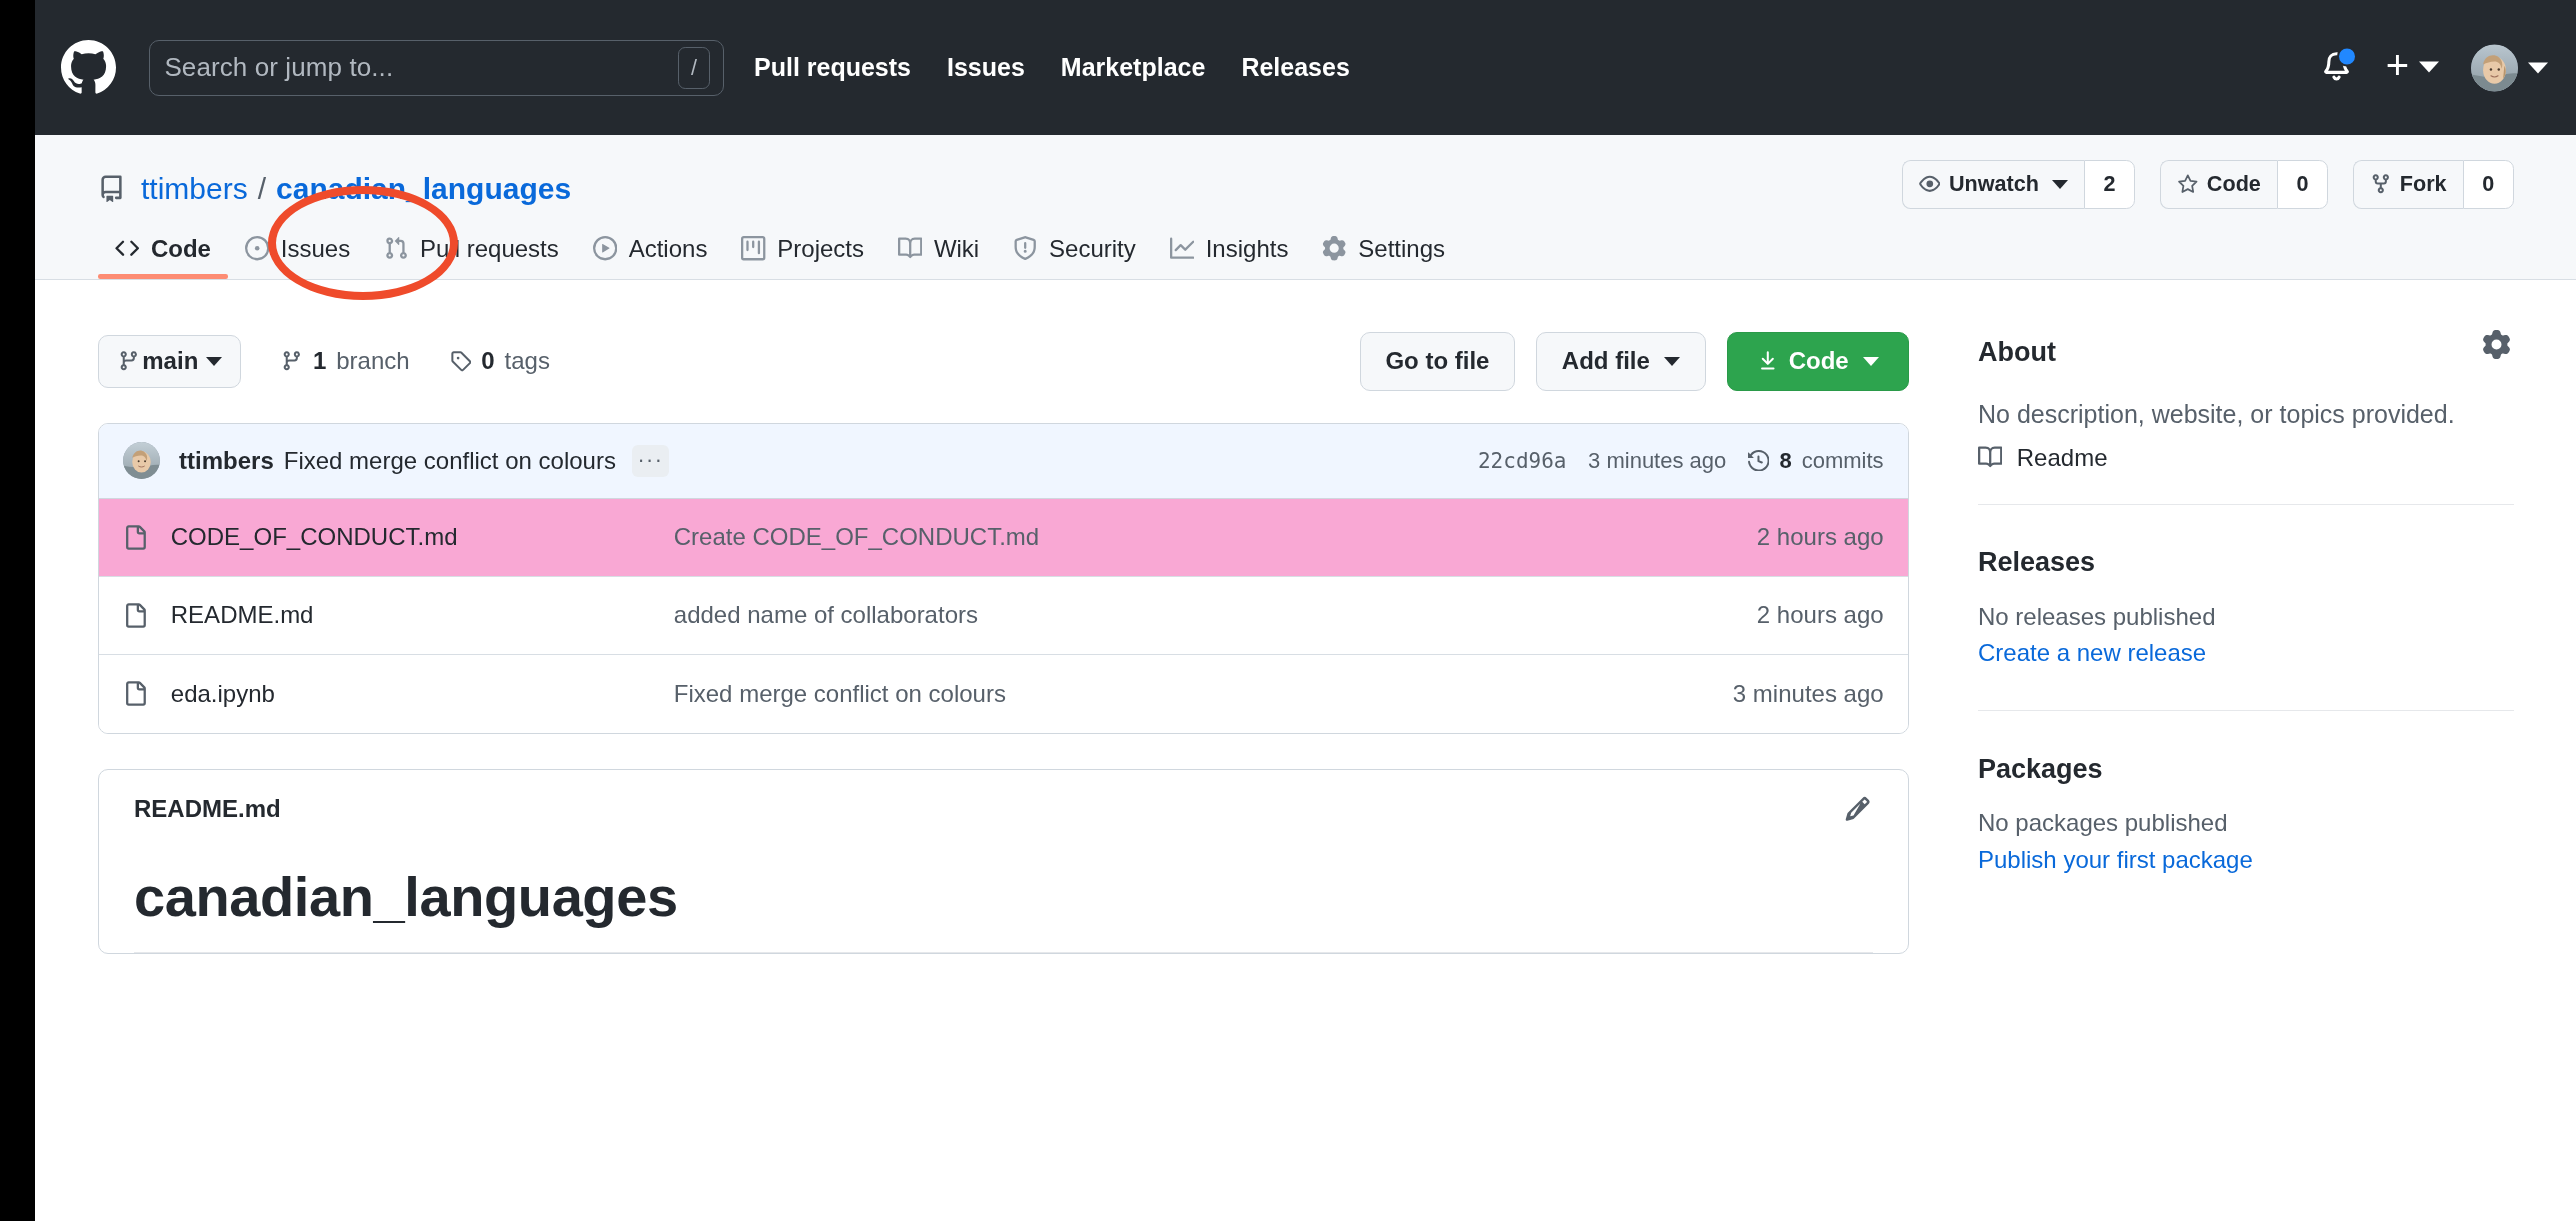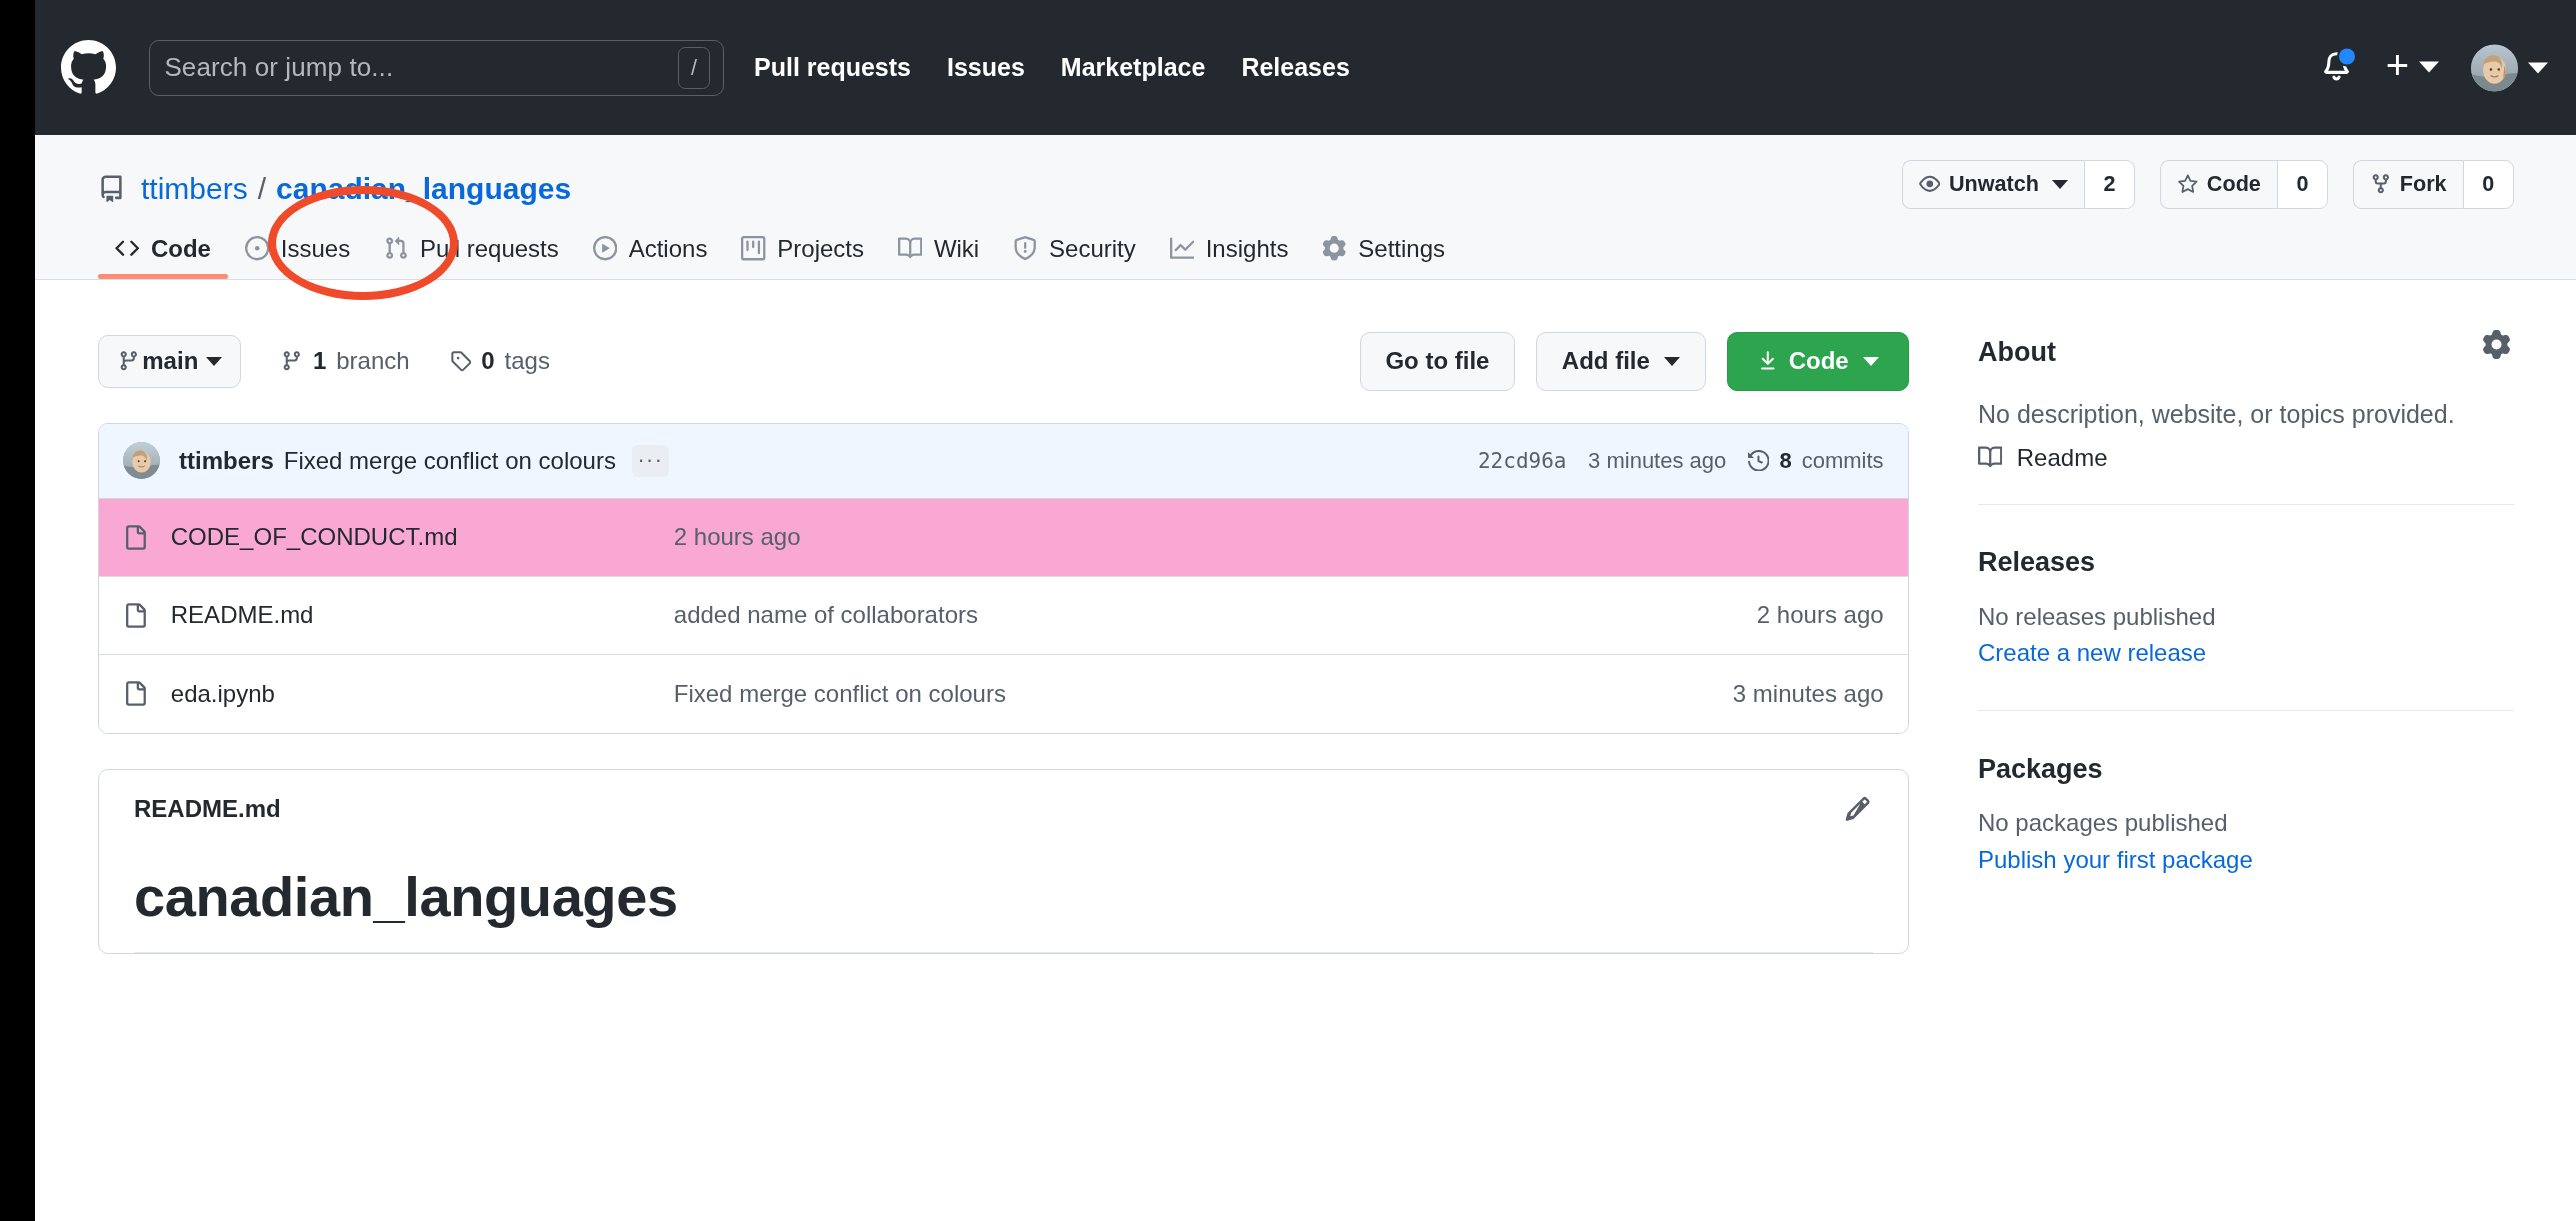--- a/index.html
+++ b/index.html
@@ -529,20 +529,21 @@
           </div>
         </div>
 
         <div class="file-row alt">
           <span class="file-icon">
             <svg width="24.4" height="29" viewBox="0 0 16 16" fill="#57606a">
                 <path d="M2 1.75C2 .784 2.784 0 3.75 0h6.586c.464 0 .909.184 1.237.513l2.914 2.914c.329.328.513.773.513 1.237v9.586A1.75 1.75 0 0 1 13.25 16h-9.5A1.75 1.75 0 0 1 2 14.25Zm1.75-.25a.25.25 0 0 0-.25.25v12.5c0 .138.112.25.25.25h9.5a.25.25 0 0 0 .25-.25V6h-2.75A1.75 1.75 0 0 1 9 4.25V1.5Zm6.75.062V4.25c0 .138.112.25.25.25h2.688l-.011-.013-2.914-2.914-.013-.011Z"></path>
               </svg>
           </span>
           <span class="file-name">CODE_OF_CONDUCT.md</span>
+          <span class="file-commit">Create CODE_OF_CONDUCT.md</span>
           <span class="file-time">2 hours ago</span>
         </div>
 
         <div class="file-row">
           <span class="file-icon">
             <svg width="24.4" height="29" viewBox="0 0 16 16" fill="#57606a">
                 <path d="M2 1.75C2 .784 2.784 0 3.75 0h6.586c.464 0 .909.184 1.237.513l2.914 2.914c.329.328.513.773.513 1.237v9.586A1.75 1.75 0 0 1 13.25 16h-9.5A1.75 1.75 0 0 1 2 14.25Zm1.75-.25a.25.25 0 0 0-.25.25v12.5c0 .138.112.25.25.25h9.5a.25.25 0 0 0 .25-.25V6h-2.75A1.75 1.75 0 0 1 9 4.25V1.5Zm6.75.062V4.25c0 .138.112.25.25.25h2.688l-.011-.013-2.914-2.914-.013-.011Z"></path>
               </svg>
           </span>
           <span class="file-name">README.md</span>

